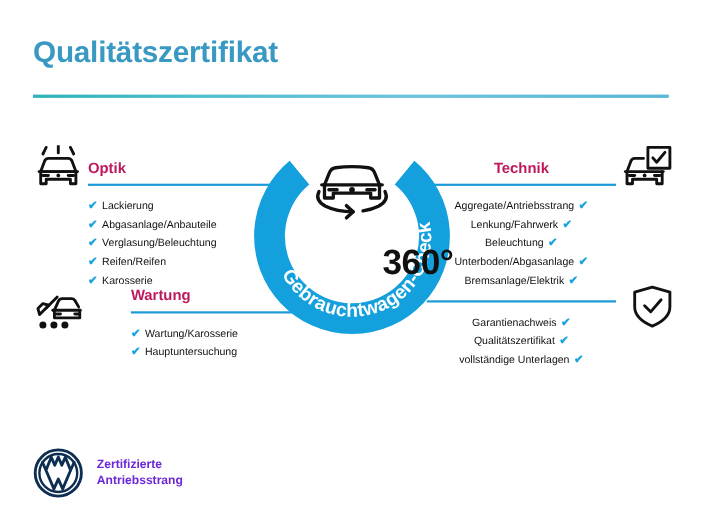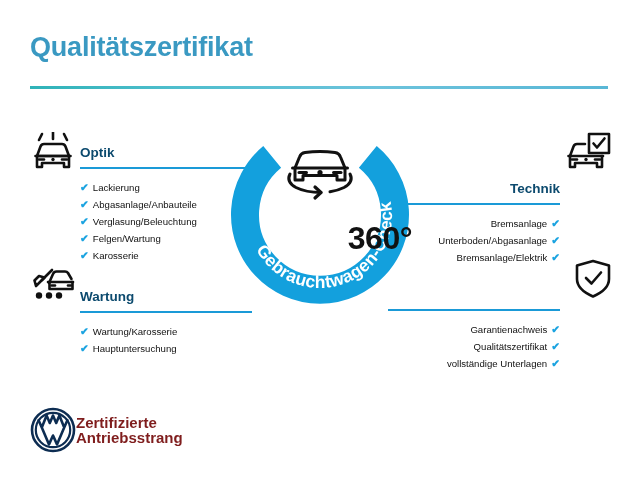--- a/index.html
+++ b/index.html
@@ -43,26 +43,26 @@
     width: 578px;
     height: 3px;
     background: linear-gradient(to right, #2fb3b8 0%, #4fbecd 25%, #6cc3dc 60%, #59b7d6 100%);
   }
 
   
   .block {
     position: absolute;
   }
   .block.left  { left: 80px;  width: 172px; text-align: left; }
-  .block.right { left: 388px; width: 172px; text-align: right; margin-top: 36px; }
+  .block.right { left: 388px; width: 172px; text-align: center; }
 
   .block-head {
     font-size: 13.5px;
     font-weight: bold;
-    color: #0c4a6e;
+    color: #be185d;
     line-height: 1;
     margin-bottom: 7px;
   }
   .block-rule {
     height: 2px;
     width: 100%;
     background: #1a9ad7;
     margin-bottom: 10px;
   }
   .block-list {
@@ -116,24 +116,25 @@
   
   .footer {
     position: absolute;
     left: 30px;
     top: 407px;
     display: flex;
     align-items: center;
   }
   .vw-mark { width: 46px; height: 46px; }
   .footer-text {
-    font-size: 15px;
+    margin-left: 12px;
+    font-size: 11px;
     font-weight: bold;
     line-height: 15.5px;
-    color: #7f1d1d;
+    color: #6d28d9;
     white-space: nowrap;
   }
 </style>
 </head>
 <body>
 
 <div id="page">
 
   <div class="page-title">Qualitätszertifikat</div>
   <div class="title-rule"></div>
@@ -155,21 +156,21 @@
       <circle cx="23" cy="27.5" r="1.7" fill="#111111"></circle>
     </svg>
   </div>
   <div class="block left" style="top:146px;">
     <div class="block-head">Optik</div>
     <div class="block-rule"></div>
     <ul class="block-list">
       <li><span class="chk">✔</span><span>Lackierung</span></li>
       <li><span class="chk">✔</span><span>Abgasanlage/Anbauteile</span></li>
       <li><span class="chk">✔</span><span>Verglasung/Beleuchtung</span></li>
-      <li><span class="chk">✔</span><span>Felgen/Wartung</span></li>
+      <li><span class="chk">✔</span><span>Reifen/Reifen</span></li>
       <li><span class="chk">✔</span><span>Karosserie</span></li>
     </ul>
   </div>
 
   <div class="sec-icon" style="left:566px; top:132px;">
     <svg viewBox="0 0 46 42" width="46" height="42">
       <g fill="none" stroke="#111111" stroke-width="2.6" stroke-linejoin="round" stroke-linecap="round">
         <path d="M4 24 L7.5 14.5 Q8.5 12 11 12 L19 12"></path>
         <path d="M2.5 24 L37 24"></path>
         <path d="M4 24 L4 35 L9 35 L9 31 L31 31 L31 35 L36 35 L36 24"></path>
@@ -178,21 +179,23 @@
         <rect x="23" y="2" width="20" height="19"></rect>
         <polyline points="27.5,11.5 31,15.5 38.5,6.5"></polyline>
       </g>
       <circle cx="20" cy="27.5" r="1.7" fill="#111111"></circle>
     </svg>
   </div>
   <div class="block right" style="top:146px;">
     <div class="block-head">Technik</div>
     <div class="block-rule"></div>
     <ul class="block-list">
-      <li><span>Bremsanlage</span><span class="chk">✔</span></li>
+      <li><span>Aggregate/Antriebsstrang</span><span class="chk">✔</span></li>
+      <li><span>Lenkung/Fahrwerk</span><span class="chk">✔</span></li>
+      <li><span>Beleuchtung</span><span class="chk">✔</span></li>
       <li><span>Unterboden/Abgasanlage</span><span class="chk">✔</span></li>
       <li><span>Bremsanlage/Elektrik</span><span class="chk">✔</span></li>
     </ul>
   </div>
 
   <div class="sec-icon" style="left:30px; top:260px;">
     <svg viewBox="0 0 46 42" width="46" height="42">
       <g fill="none" stroke="#111111" stroke-width="2.6" stroke-linejoin="round" stroke-linecap="round">
         <path d="M6 26 L4.5 20.5 L9 16 L14.5 17.5 Z"></path>
         <line x1="12" y1="20" x2="22" y2="10"></line>
@@ -200,21 +203,21 @@
         <path d="M18 22 L43 22"></path>
         <path d="M19.5 22 L19.5 29 L42.5 29 L42.5 22"></path>
         <line x1="21.5" y1="25.5" x2="25" y2="25.5"></line>
         <line x1="38" y1="25.5" x2="41" y2="25.5"></line>
       </g>
       <circle cx="9" cy="35.5" r="3.2" fill="#111111"></circle>
       <circle cx="19" cy="35.5" r="3.2" fill="#111111"></circle>
       <circle cx="29" cy="35.5" r="3.2" fill="#111111"></circle>
     </svg>
   </div>
-  <div class="block left" style="top:290px;">
+  <div class="block left" style="top:262px;margin-left:39px;">
     <div class="block-head">Wartung</div>
     <div class="block-rule"></div>
     <ul class="block-list">
       <li><span class="chk">✔</span><span>Wartung/Karosserie</span></li>
       <li><span class="chk">✔</span><span>Hauptuntersuchung</span></li>
     </ul>
   </div>
 
   <div class="sec-icon" style="left:570px; top:258px;">
     <svg viewBox="0 0 46 42" width="46" height="42">

